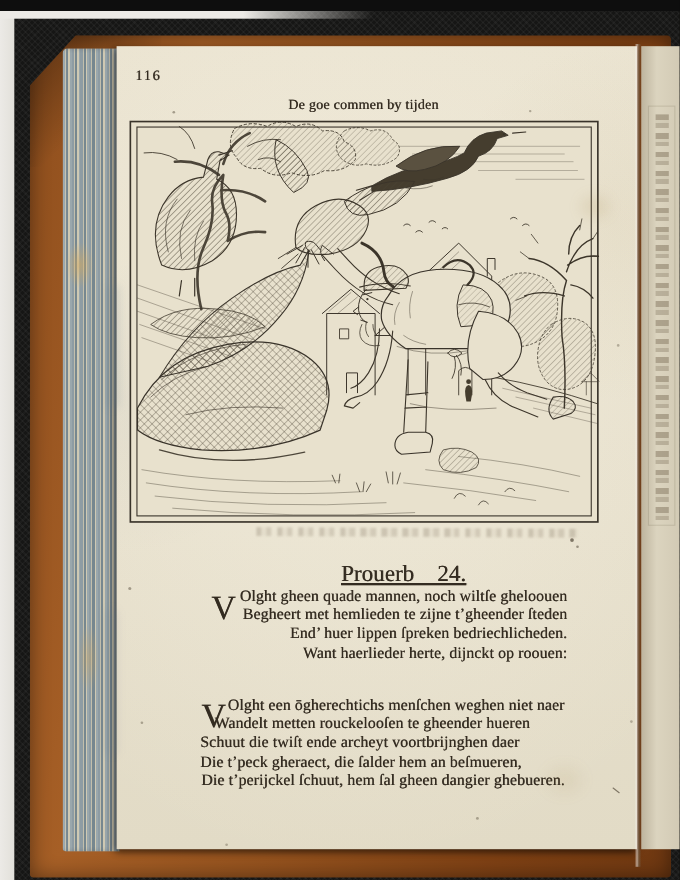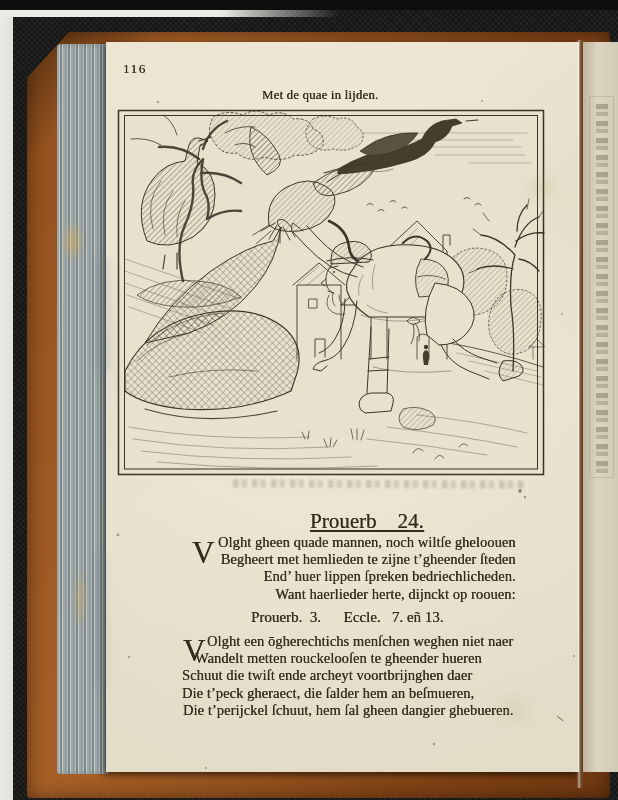--- a/index.html
+++ b/index.html
@@ -107,20 +107,21 @@
   <div class="cover-corner-shade"></div>
   <div class="edges"></div>
   <div class="page"></div>
   <div class="facing"></div>
   <div class="ghost-frame"></div>
   <div class="ghost-col"></div>
   <div class="glass"></div>
 
   <div class="pagenum ink">116</div>
   <div class="header ink">
+    <span style="position:static;display:block">De goe commen by tijden</span>
     <span style="position:static;display:block">Met de quae in lijden.</span>
   </div>
 
   <svg class="etching" viewBox="0 0 428 368" role="img" aria-label="Etching: a bearded fowler in a cap crawls on hands and knees dragging a large net toward two large geese in a gnarled tree; a third goose flies overhead above village houses, bushes and a bare tree.">
     <defs>
       <pattern id="ht" width="4" height="4" patternUnits="userSpaceOnUse" patternTransform="rotate(45)">
         <line x1="0" y1="0" x2="0" y2="4" stroke="#4a4334" stroke-width="1"></line>
       </pattern>
       <pattern id="net" width="5" height="5" patternUnits="userSpaceOnUse" patternTransform="rotate(45)">
         <path d="M0 0H5M0 0V5" stroke="#4a4334" stroke-width=".6" fill="none"></path>
@@ -238,21 +239,20 @@
 
   <div class="h1 ink">Prouerb    24.</div>
   <div class="dropcap dc1 ink">V</div>
   <div class="stanza s1 ink">
     <span class="ln">Olght gheen quade mannen, noch wiltſe gheloouen</span>
     <span class="ln">Begheert met hemlieden te zijne t’gheender ſteden</span>
     <span class="ln">End’ huer lippen ſpreken bedriechlicheden.</span>
     <span class="ln">Want haerlieder herte, dijnckt op roouen:</span>
   </div>
 
-  <div class="h2 ink">Prouerb.  3.      Eccle.   7. eñ 13.</div>
   <div class="dropcap dc2 ink">V</div>
   <div class="stanza s2 ink">
     <span class="ln">Olght een ōgherechtichs menſchen weghen niet naer</span>
     <span class="ln">Wandelt metten rouckelooſen te gheender hueren</span>
     <span class="ln">Schuut die twiſt ende archeyt voortbrijnghen daer</span>
     <span class="ln">Die t’peck gheraect, die ſalder hem an beſmueren,</span>
     <span class="ln">Die t’perijckel ſchuut, hem ſal gheen dangier ghebueren.</span>
   </div>
 
   <div class="smudge-b1"></div>

